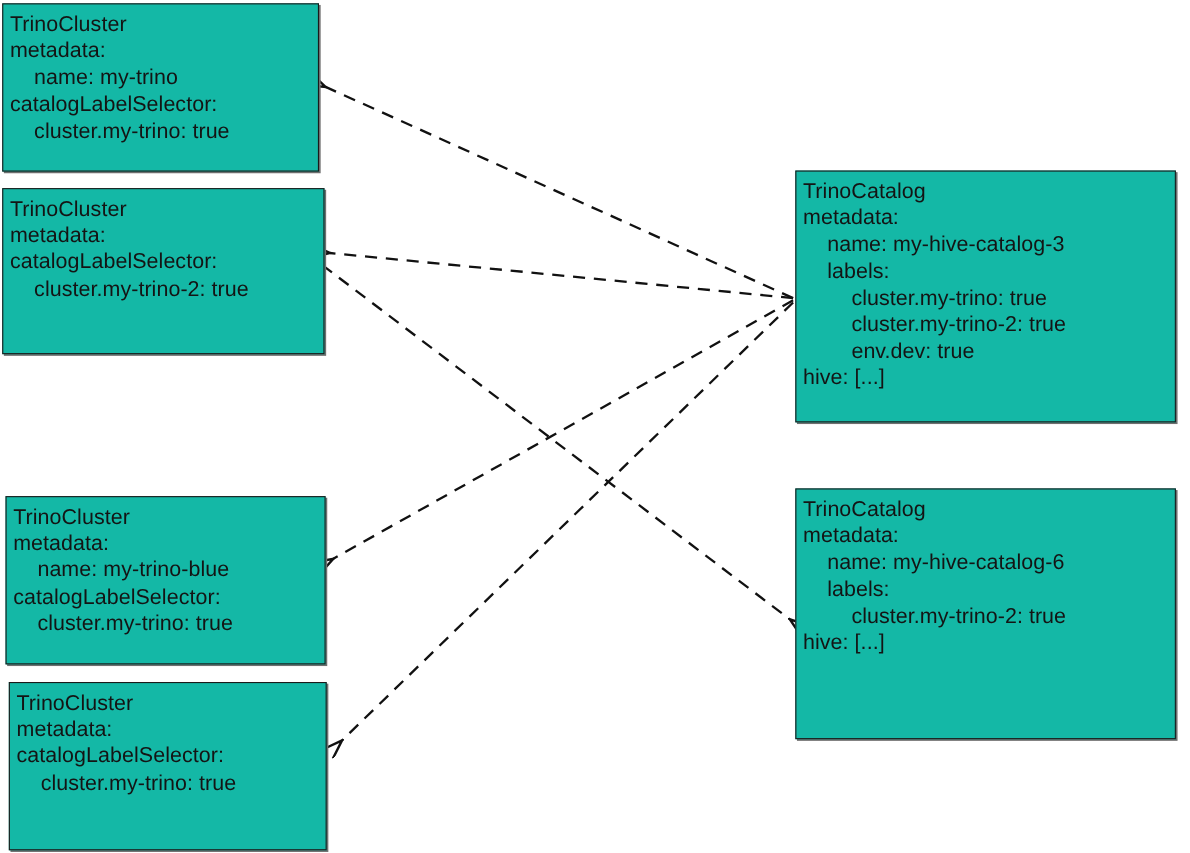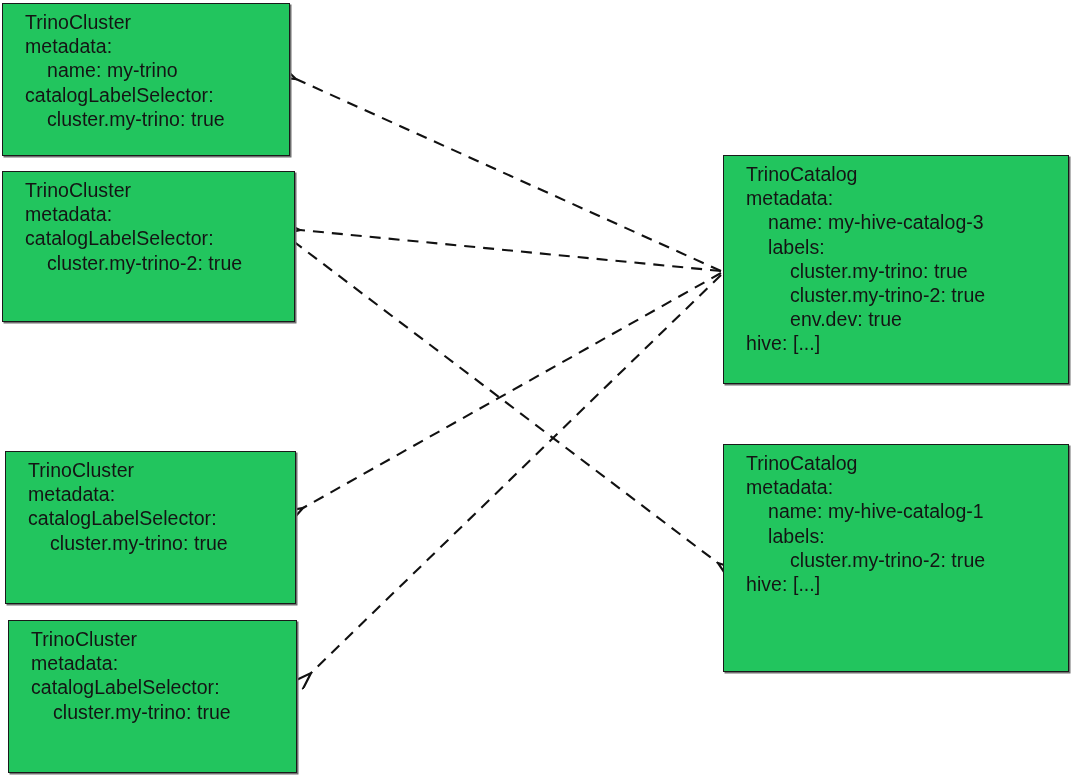--- a/index.html
+++ b/index.html
@@ -22,25 +22,24 @@
     position: absolute;
     left: 0;
     top: 0;
     width: 1082px;
     height: 775px;
     pointer-events: none;
   }
   .node {
     position: absolute;
     box-sizing: border-box;
-    background: #22c55e;
+    background: #14b8a6;
     border: 1.6px solid #1a1a1a;
     box-shadow: 1.5px 1.5px 0 0 #6f6f6f;
     overflow: hidden;
-    padding-left: 16px;
   }
   .node-body {
     padding: 6px 0 0 6px;
   }
   .line {
     font-size: 19.5px;
     line-height: 24.2px;
     color: #141414;
     white-space: pre;
     letter-spacing: 0.05px;
@@ -90,20 +89,21 @@
       <div class="line">metadata:</div>
       <div class="line">catalogLabelSelector:</div>
       <div class="line indent-1">cluster.my-trino-2: true</div>
     </div>
   </div>
 
   <div class="node" style="left:5px; top:451px; width:291px; height:153px;">
     <div class="node-body">
       <div class="line">TrinoCluster</div>
       <div class="line">metadata:</div>
+      <div class="line indent-1">name: my-trino-blue</div>
       <div class="line">catalogLabelSelector:</div>
       <div class="line indent-1">cluster.my-trino: true</div>
     </div>
   </div>
 
   <div class="node" style="left:8px; top:620px; width:289px; height:153px;">
     <div class="node-body">
       <div class="line">TrinoCluster</div>
       <div class="line">metadata:</div>
       <div class="line">catalogLabelSelector:</div>
@@ -121,20 +121,20 @@
       <div class="line indent-2">cluster.my-trino-2: true</div>
       <div class="line indent-2">env.dev: true</div>
       <div class="line">hive: [...]</div>
     </div>
   </div>
 
   <div class="node" style="left:723px; top:444px; width:346px; height:228px;">
     <div class="node-body">
       <div class="line">TrinoCatalog</div>
       <div class="line">metadata:</div>
-      <div class="line indent-1">name: my-hive-catalog-1</div>
+      <div class="line indent-1">name: my-hive-catalog-6</div>
       <div class="line indent-1">labels:</div>
       <div class="line indent-2">cluster.my-trino-2: true</div>
       <div class="line">hive: [...]</div>
     </div>
   </div>
 
 </div>
 
 </body></html>

